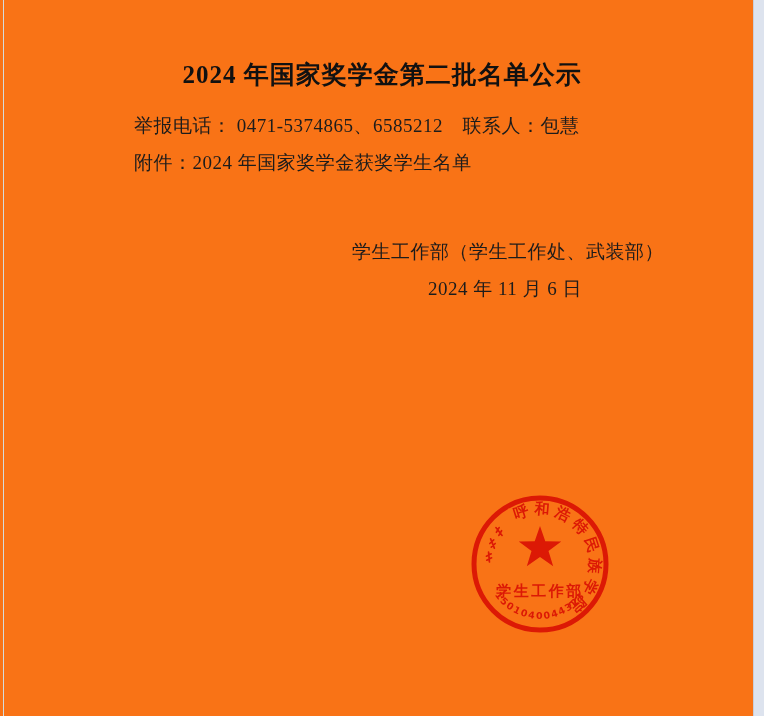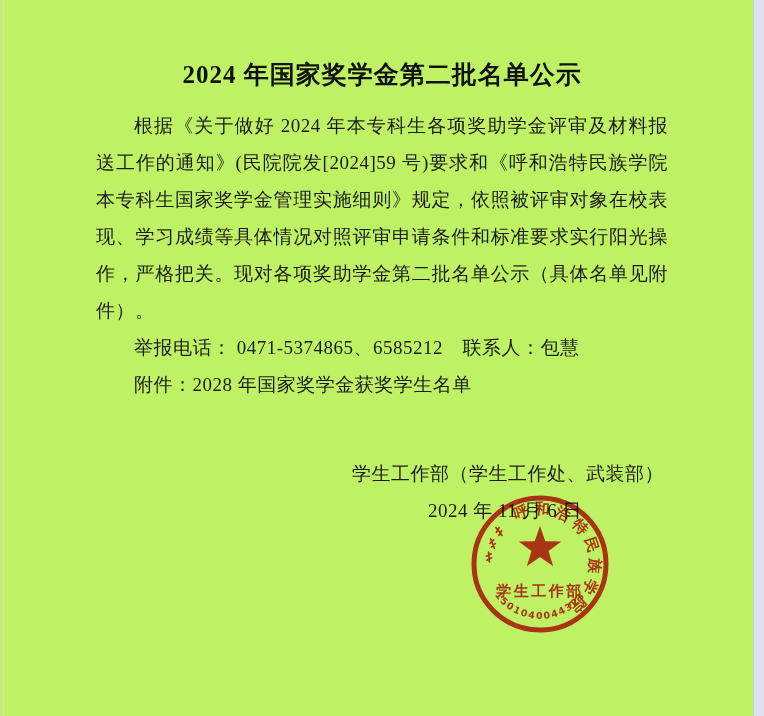--- a/index.html
+++ b/index.html
@@ -1,20 +1,20 @@
 <!DOCTYPE html>
 <html><head>
 <meta charset="utf-8">
 <style>
   html, body { margin: 0; padding: 0; }
   .screen {
     position: relative;
     width: 764px;
     height: 716px;
-    background: #bef264;
+    background: #f97316;
     overflow: hidden;
     font-family: "Liberation Serif", "DejaVu Serif", serif;
     color: #1c1c1c;
   }
   .left-edge-line {
     position: absolute;
     left: 3px; top: 0;
     width: 1px; height: 100%;
     background: #d5dbdb;
   }
@@ -92,23 +92,22 @@
 <body>
 
 <div class="screen">
   <div class="left-edge-line"></div>
   <div class="right-edge-strip"></div>
 
   <main class="doc">
     <h1 class="title">2024 年国家奖学金第二批名单公示</h1>
 
     <div class="body-block">
-      <p class="para">根据《关于做好 2024 年本专科生各项奖助学金评审及材料报送工作的通知》(民院院发[2024]59 号)要求和《呼和浩特民族学院本专科生国家奖学金管理实施细则》规定，依照被评审对象在校表现、学习成绩等具体情况对照评审申请条件和标准要求实行阳光操作，严格把关。现对各项奖助学金第二批名单公示（具体名单见附件）。</p>
       <p class="para">举报电话： 0471-5374865、6585212　联系人：包慧</p>
-      <p class="para">附件：2028 年国家奖学金获奖学生名单</p>
+      <p class="para">附件：2024 年国家奖学金获奖学生名单</p>
     </div>
 
     <div class="signature">
       <div class="sig-dept">学生工作部（学生工作处、武装部）</div>
       <div class="sig-date">2024 年 11 月 6 日</div>
     </div>
   </main>
 
   <div class="seal">
     <svg viewBox="0 0 160 160" xmlns="http://www.w3.org/2000/svg">

